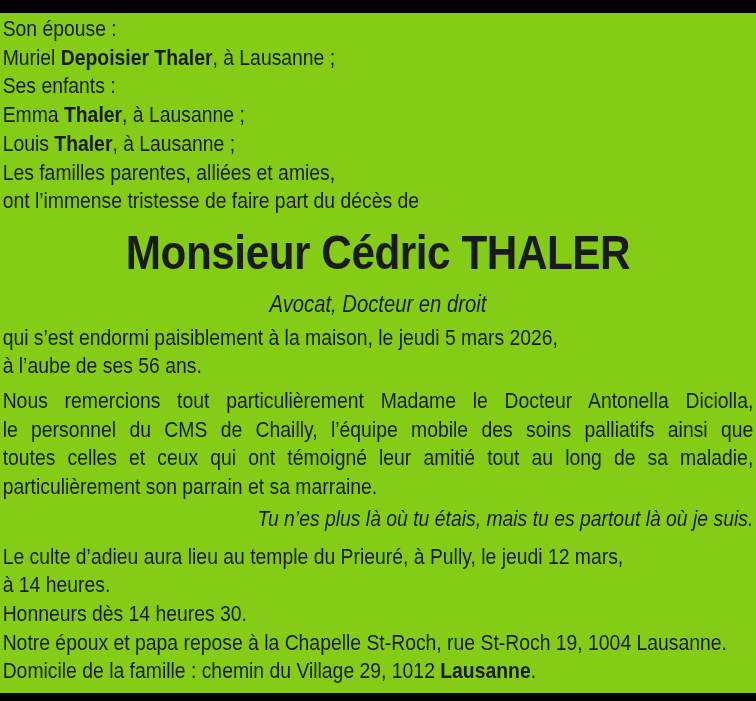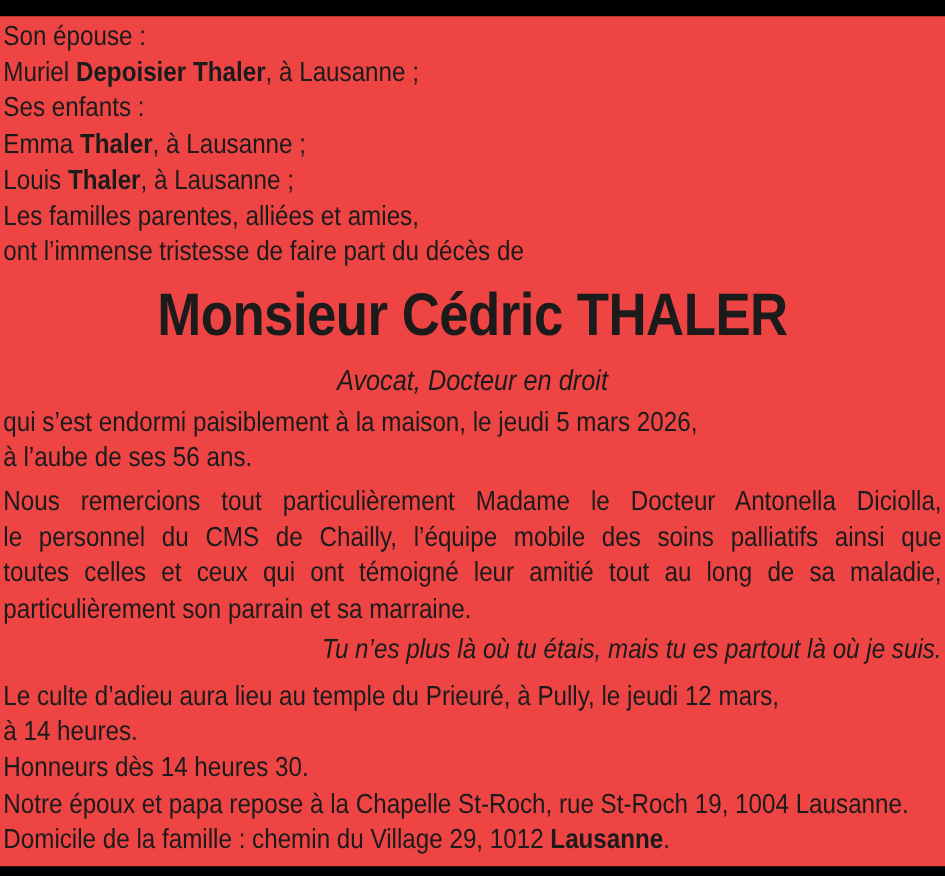--- a/index.html
+++ b/index.html
@@ -1,20 +1,20 @@
 <!DOCTYPE html>
 <html><head>
 <meta charset="utf-8">
 <style>
   html, body { margin: 0; padding: 0; }
   .page {
     position: relative;
     width: 756px;
     height: 701px;
-    background: #ef4444;
+    background: #84cc16;
     overflow: hidden;
     font-family: "Liberation Sans", "DejaVu Sans", sans-serif;
     color: #1b1b1b;
   }
   .bar {
     position: absolute;
     left: 0;
     width: 756px;
     background: #000000;
   }

